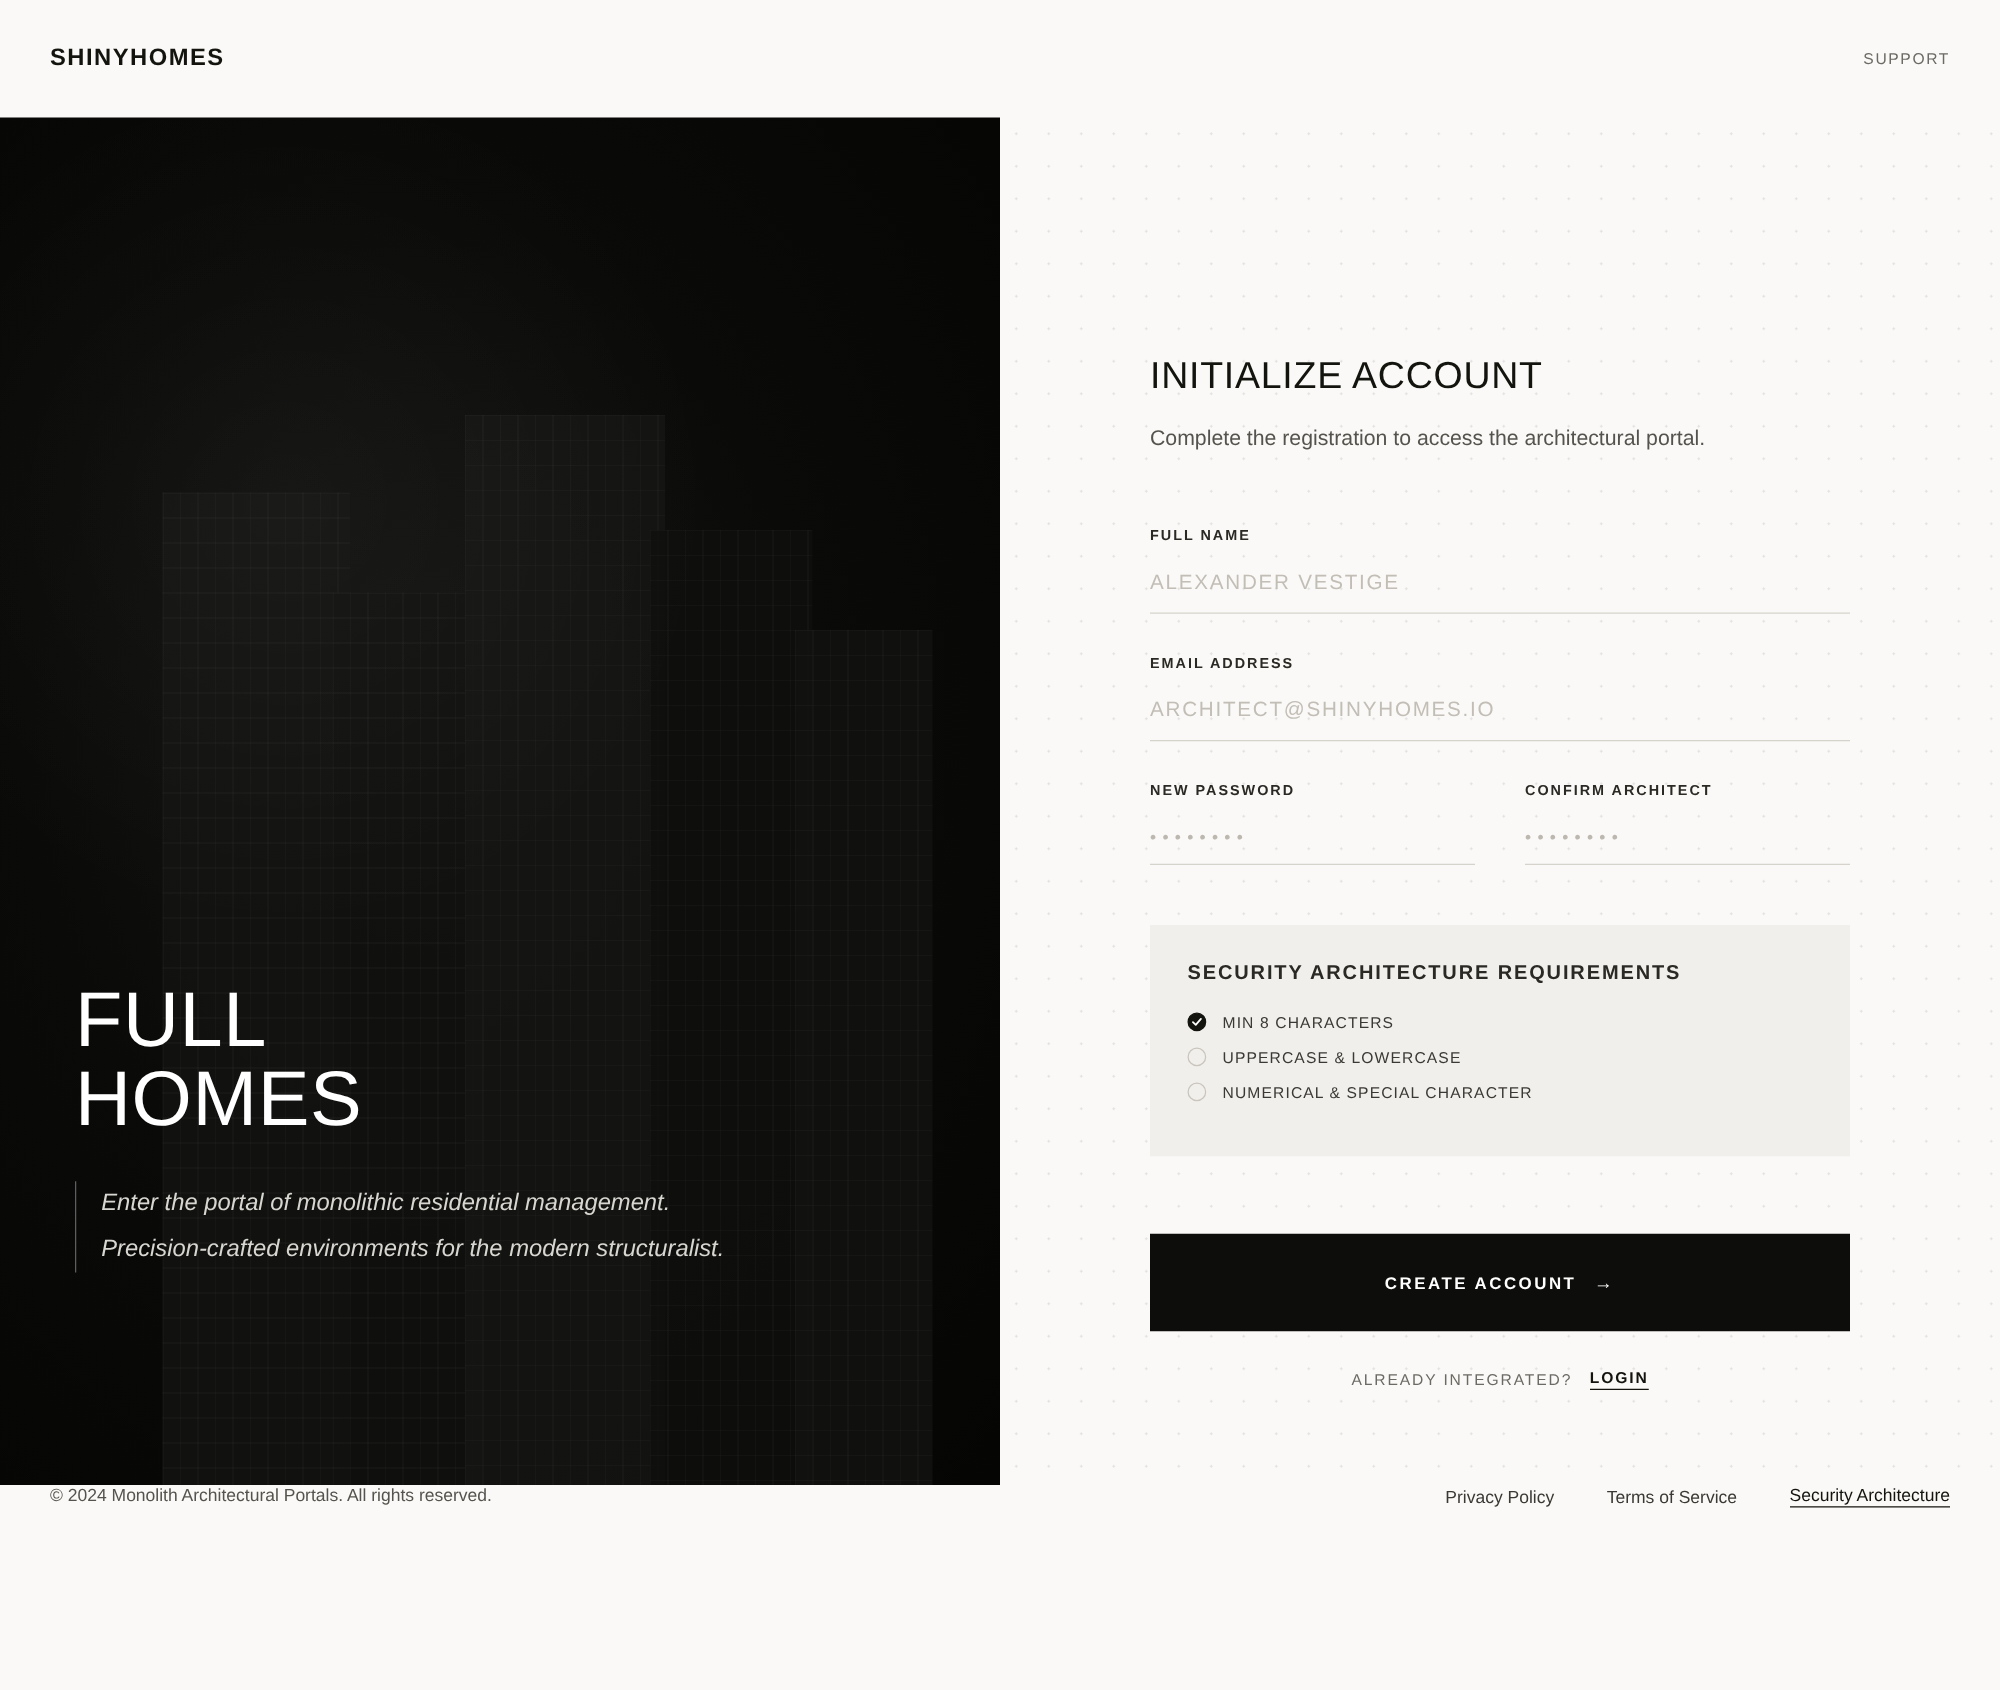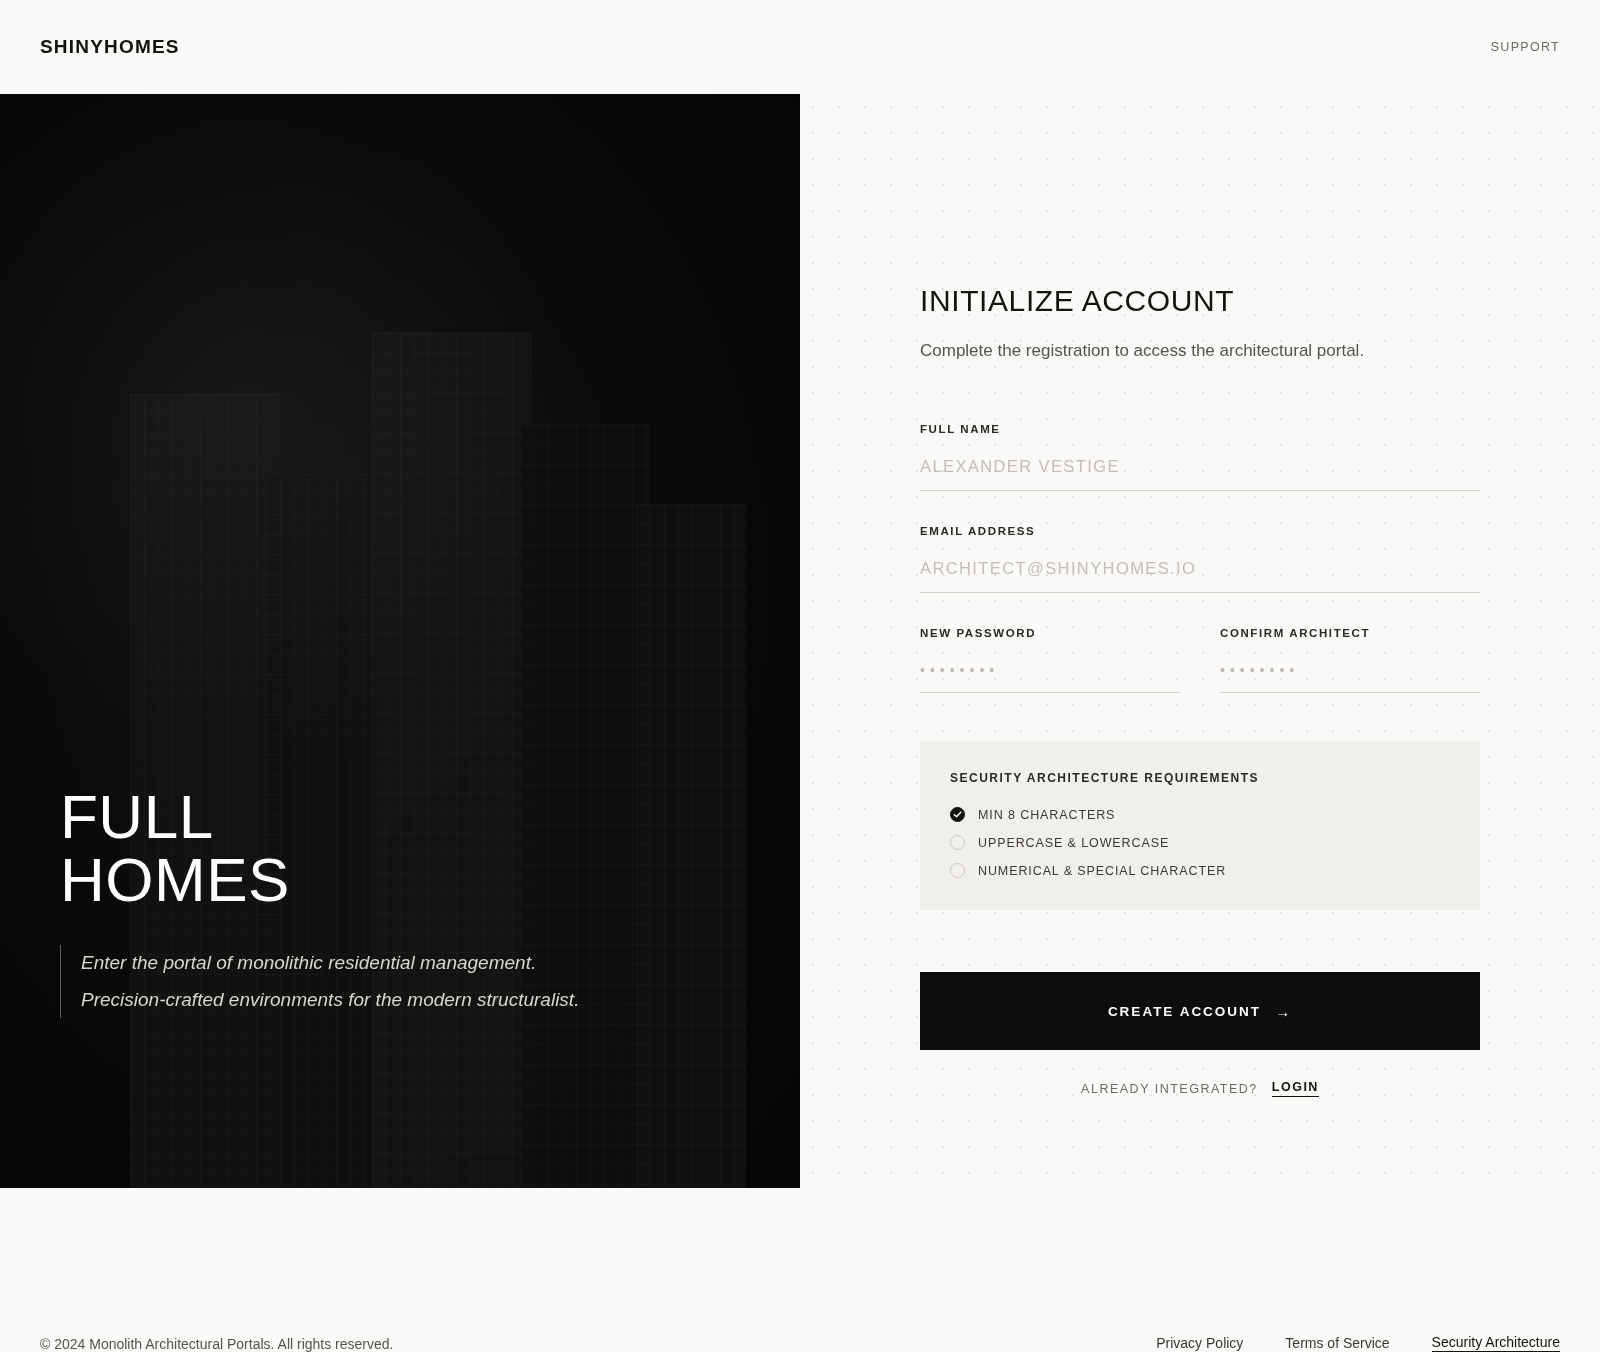--- a/index.html
+++ b/index.html
@@ -175,33 +175,33 @@
   .pw-input::placeholder { color: #bcb8b0; letter-spacing: 5px; }
 
   
   .reqs {
     background: #f1efeb;
     padding: 30px 30px 32px 30px;
     margin-top: 12px;
     margin-bottom: 62px;
   }
   .reqs-title {
-    font-size: 12px;
+    font-size: 16px;
     letter-spacing: 1.5px;
     font-weight: 700;
     color: #2a2924;
     margin-bottom: 22px;
   }
   .req {
     display: flex;
     align-items: center;
     gap: 13px;
     margin-bottom: 13px;
   }
-  .req:last-child { margin-bottom: 0; }
+  .req:last-child { margin-bottom: 12px; }
   .req-mark {
     width: 15px; height: 15px;
     border-radius: 50%;
     border: 1px solid #c9c5bd;
     flex: 0 0 15px;
     display: flex; align-items: center; justify-content: center;
   }
   .req.met .req-mark {
     background: #14140f;
     border-color: #14140f;
@@ -252,21 +252,21 @@
     text-decoration: none;
     border-bottom: 1.5px solid #14140f;
     padding-bottom: 2px;
   }
 
   
   .footer {
     flex: 0 0 164px;
     background: #faf9f7;
     display: flex;
-    align-items: flex-end;
+    align-items: flex-start;
     justify-content: space-between;
     padding: 0 40px;
   }
   .copyright {
     font-size: 14px;
     color: #55534d;
     font-weight: 300;
   }
   .footer-links { display: flex; gap: 42px; align-items: center; }
   .footer-link {

